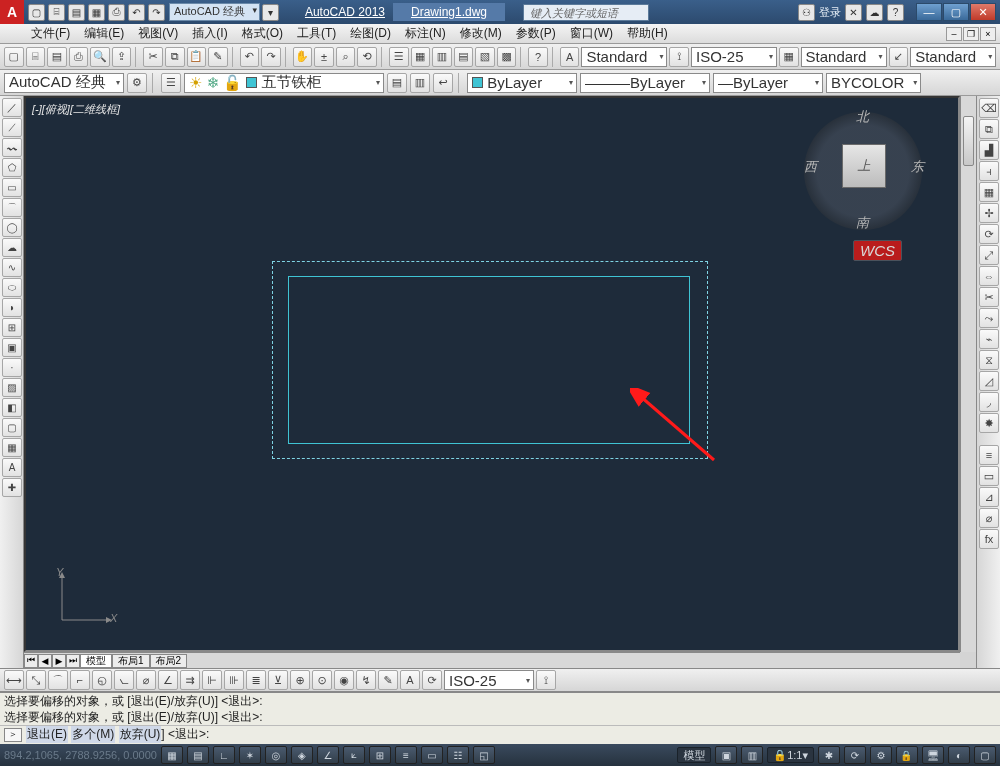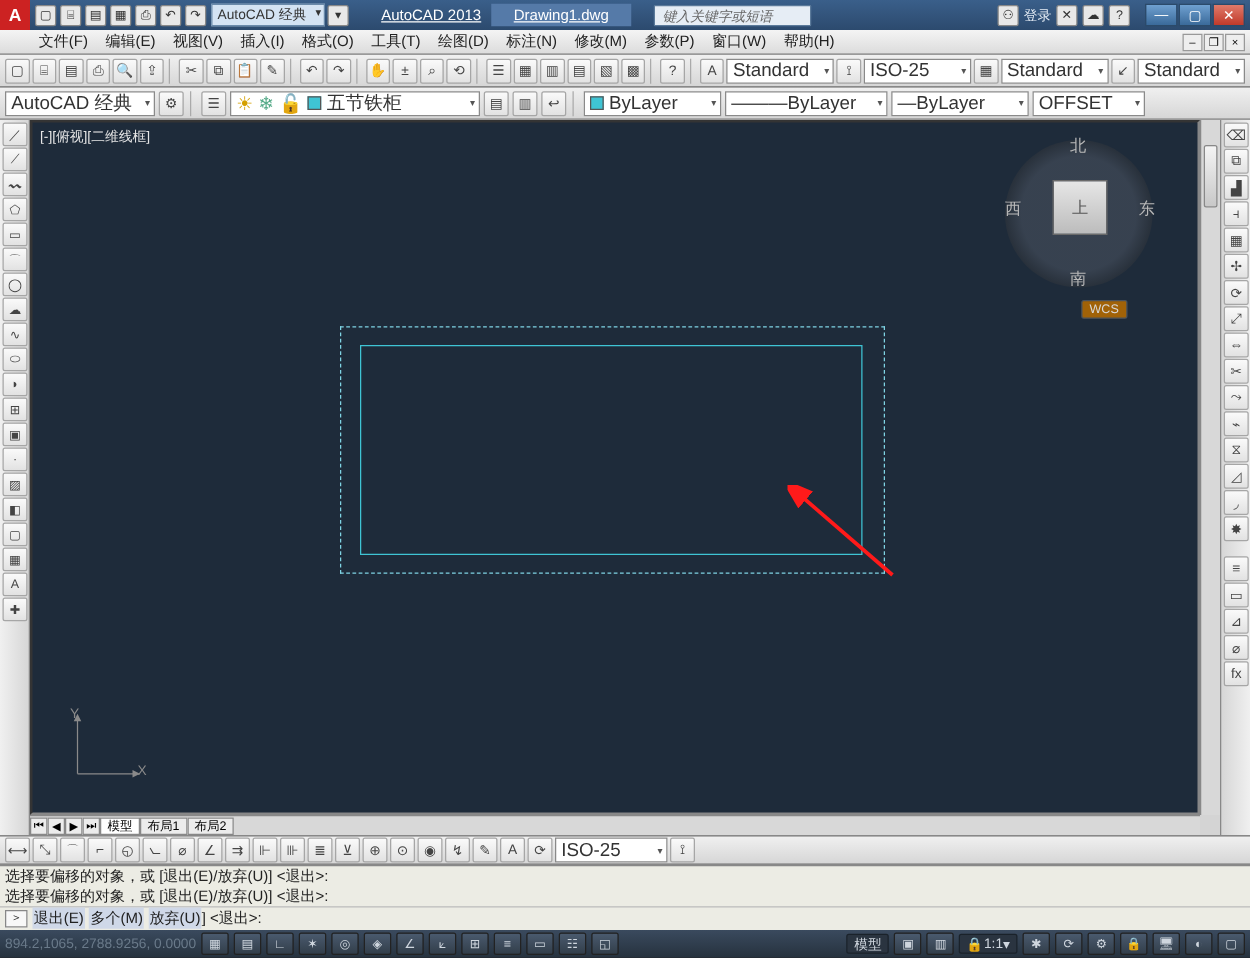--- a/index.html
+++ b/index.html
@@ -33,38 +33,38 @@
 .combo{height:20px;background:#fff;border:1px solid #8a8a8a;padding:0 16px 0 4px;font-size:15px;color:#333;display:flex;align-items:center;position:relative;min-width:70px;}
 .combo::after{content:"▾";position:absolute;right:3px;font-size:8px;color:#555;}
 .layer-row{height:26px;background:linear-gradient(#f0f0f0,#d6d6d6);display:flex;align-items:center;border-bottom:1px solid #9a9a9a;padding:0 4px;gap:3px;}
 .sw{width:11px;height:11px;border:1px solid #555;display:inline-block;}
 
 
 .workspace{position:absolute;top:96px;left:0;right:0;bottom:98px;display:flex;background:#d0d0d0;}
 .vtool{width:24px;background:linear-gradient(90deg,#f0f0f0,#d6d6d6);border-right:1px solid #888;display:flex;flex-direction:column;gap:1px;padding:2px 2px;}
 .vtool .tbtn{width:20px;height:19px;font-size:10px;}
 .canvas-wrap{flex:1;position:relative;background:#d4d4d4;}
-.canvas{position:absolute;inset:0 16px 16px 0;background:#1e2b3a;border:2px inset #888;}
+.canvas{position:absolute;inset:0 16px 16px 0;background:#1e2b3a;border:2px inset #888;font-style:italic;}
 .vp-label{position:absolute;top:4px;left:6px;color:#e6e6e6;font-size:11px;}
 .rect-dash{position:absolute;border:1px dashed #7fd4e4;}
 .rect-solid{position:absolute;border:1px solid #3fc4d4;}
 .arrow{position:absolute;pointer-events:none;}
 .ucs{position:absolute;left:28px;bottom:16px;color:#8a8a8a;font-size:11px;}
 .scroll-v{position:absolute;top:0;right:0;bottom:16px;width:16px;background:#d8d8d8;border-left:1px solid #888;}
 .scroll-v .thumb{position:absolute;top:20px;left:2px;right:2px;height:50px;background:linear-gradient(#f4f4f4,#c8c8c8);border:1px solid #888;border-radius:2px;}
 .scroll-h{position:absolute;left:0;right:16px;bottom:0;height:16px;background:#d8d8d8;border-top:1px solid #888;display:flex;align-items:center;}
 .scroll-h .tabbtn{height:14px;border:1px solid #888;background:#ececec;padding:0 5px;font-size:10px;display:flex;align-items:center;}
 .scroll-h .tabbtn.active{background:#fff;}
 .scroll-h .nav{width:14px;display:flex;align-items:center;justify-content:center;font-size:9px;}
 
 .viewcube-area{position:absolute;top:8px;right:30px;width:130px;height:130px;}
 .vc-ring{position:absolute;inset:6px;border-radius:50%;background:radial-gradient(circle,#3a4452 55%,#2a323c 70%);opacity:.9;}
 .vc-cube{position:absolute;top:38px;left:44px;width:44px;height:44px;background:linear-gradient(#e6e6e6,#bcbcbc);border:1px solid #6a6a6a;display:flex;align-items:center;justify-content:center;color:#555;font-size:13px;}
 .vc-dir{position:absolute;color:#b8b8b8;font-size:13px;}
-.wcs-badge{position:absolute;top:142px;right:56px;background:#a16207;color:#d8d8d8;border:1px solid #4a525c;padding:1px 6px;font-size:10px;border-radius:2px;}
+.wcs-badge{position:absolute;top:142px;right:56px;background:#b91c1c;color:#d8d8d8;border:1px solid #4a525c;padding:1px 6px;font-size:15px;border-radius:2px;}
 
 .rtool{width:24px;background:linear-gradient(90deg,#d6d6d6,#f0f0f0);border-left:1px solid #888;display:flex;flex-direction:column;gap:1px;padding:2px;}
 .rtool-gap{height:10px;}
 
 
 .dimrow{position:absolute;left:0;right:0;bottom:74px;height:24px;background:linear-gradient(#f0f0f0,#d6d6d6);border-top:1px solid #888;border-bottom:1px solid #888;display:flex;align-items:center;padding:0 4px;gap:2px;}
 .cmdbox{position:absolute;left:0;right:0;bottom:22px;height:52px;background:#ecece4;border-top:1px solid #888;font-family:SimSun,monospace;font-size:12px;color:#222;}
 .cmdbox .hist{padding:1px 4px;line-height:14px;}
 .cmdbox .line{display:flex;align-items:center;border-top:1px solid #bbb;padding:1px 4px;height:18px;}
 .cmdbox .kw{background:#cfd8e8;padding:0 1px;}
@@ -178,21 +178,21 @@
   <div class="combo" style="min-width:200px">
     <span style="color:#d4a000">☀</span>&nbsp;<span style="color:#5a8">❄</span>&nbsp;<span>🔓</span>&nbsp;<span class="sw" style="background:#3fc4d4"></span>&nbsp;<span>五节铁柜</span>
   </div>
   <div class="tbtn">▤</div>
   <div class="tbtn">▥</div>
   <div class="tbtn">↩</div>
   <div class="sep"></div>
   <div class="combo" style="min-width:110px"><span class="sw" style="background:#3fc4d4"></span>&nbsp;<span>ByLayer</span></div>
   <div class="combo" style="min-width:130px">——— <span>ByLayer</span></div>
   <div class="combo" style="min-width:110px">— <span>ByLayer</span></div>
-  <div class="combo" style="min-width:90px">OFFSET</div>
+  <div class="combo" style="min-width:90px">BYCOLOR</div>
 </div>
 
 <div class="workspace">
 
   <div class="vtool">
     <div class="tbtn">／</div>
     <div class="tbtn">⟋</div>
     <div class="tbtn">〰</div>
     <div class="tbtn">⬠</div>
     <div class="tbtn">▭</div>

